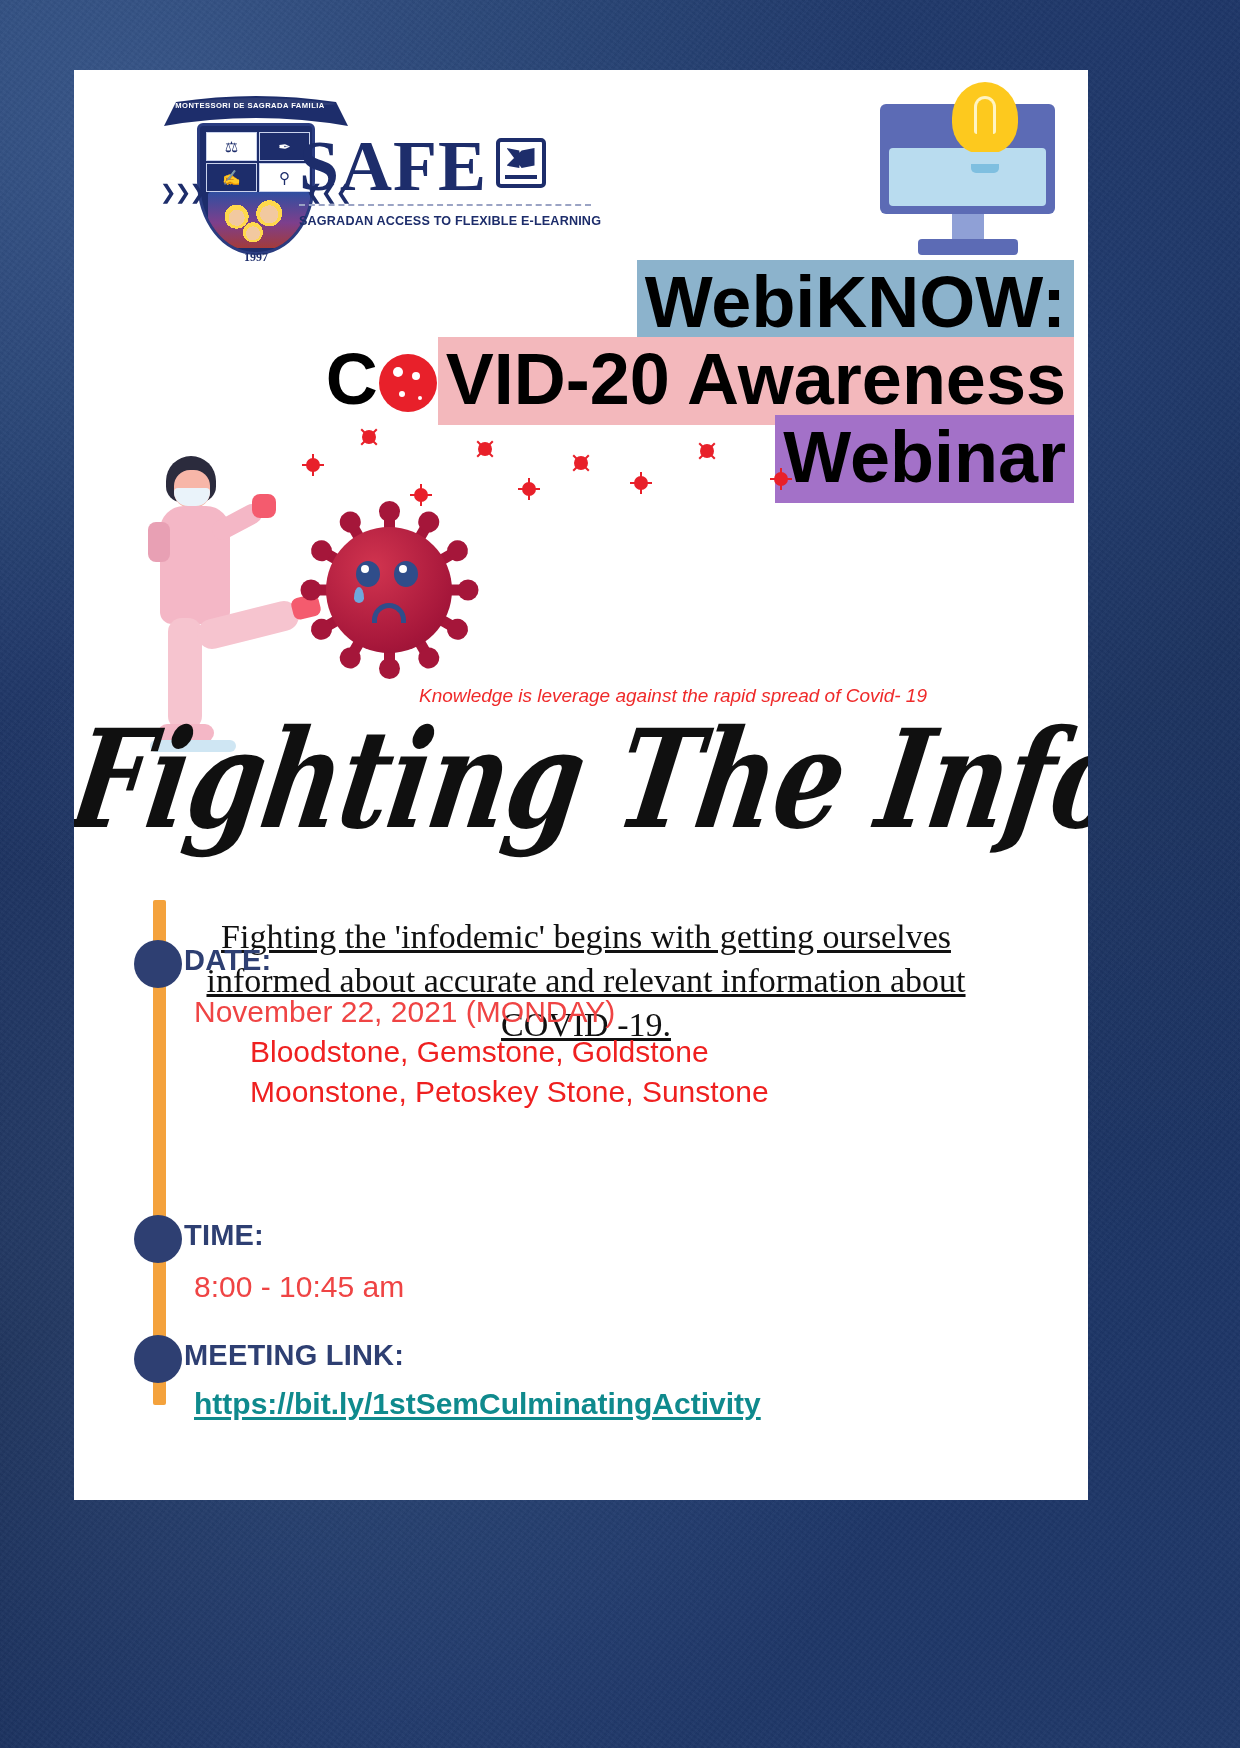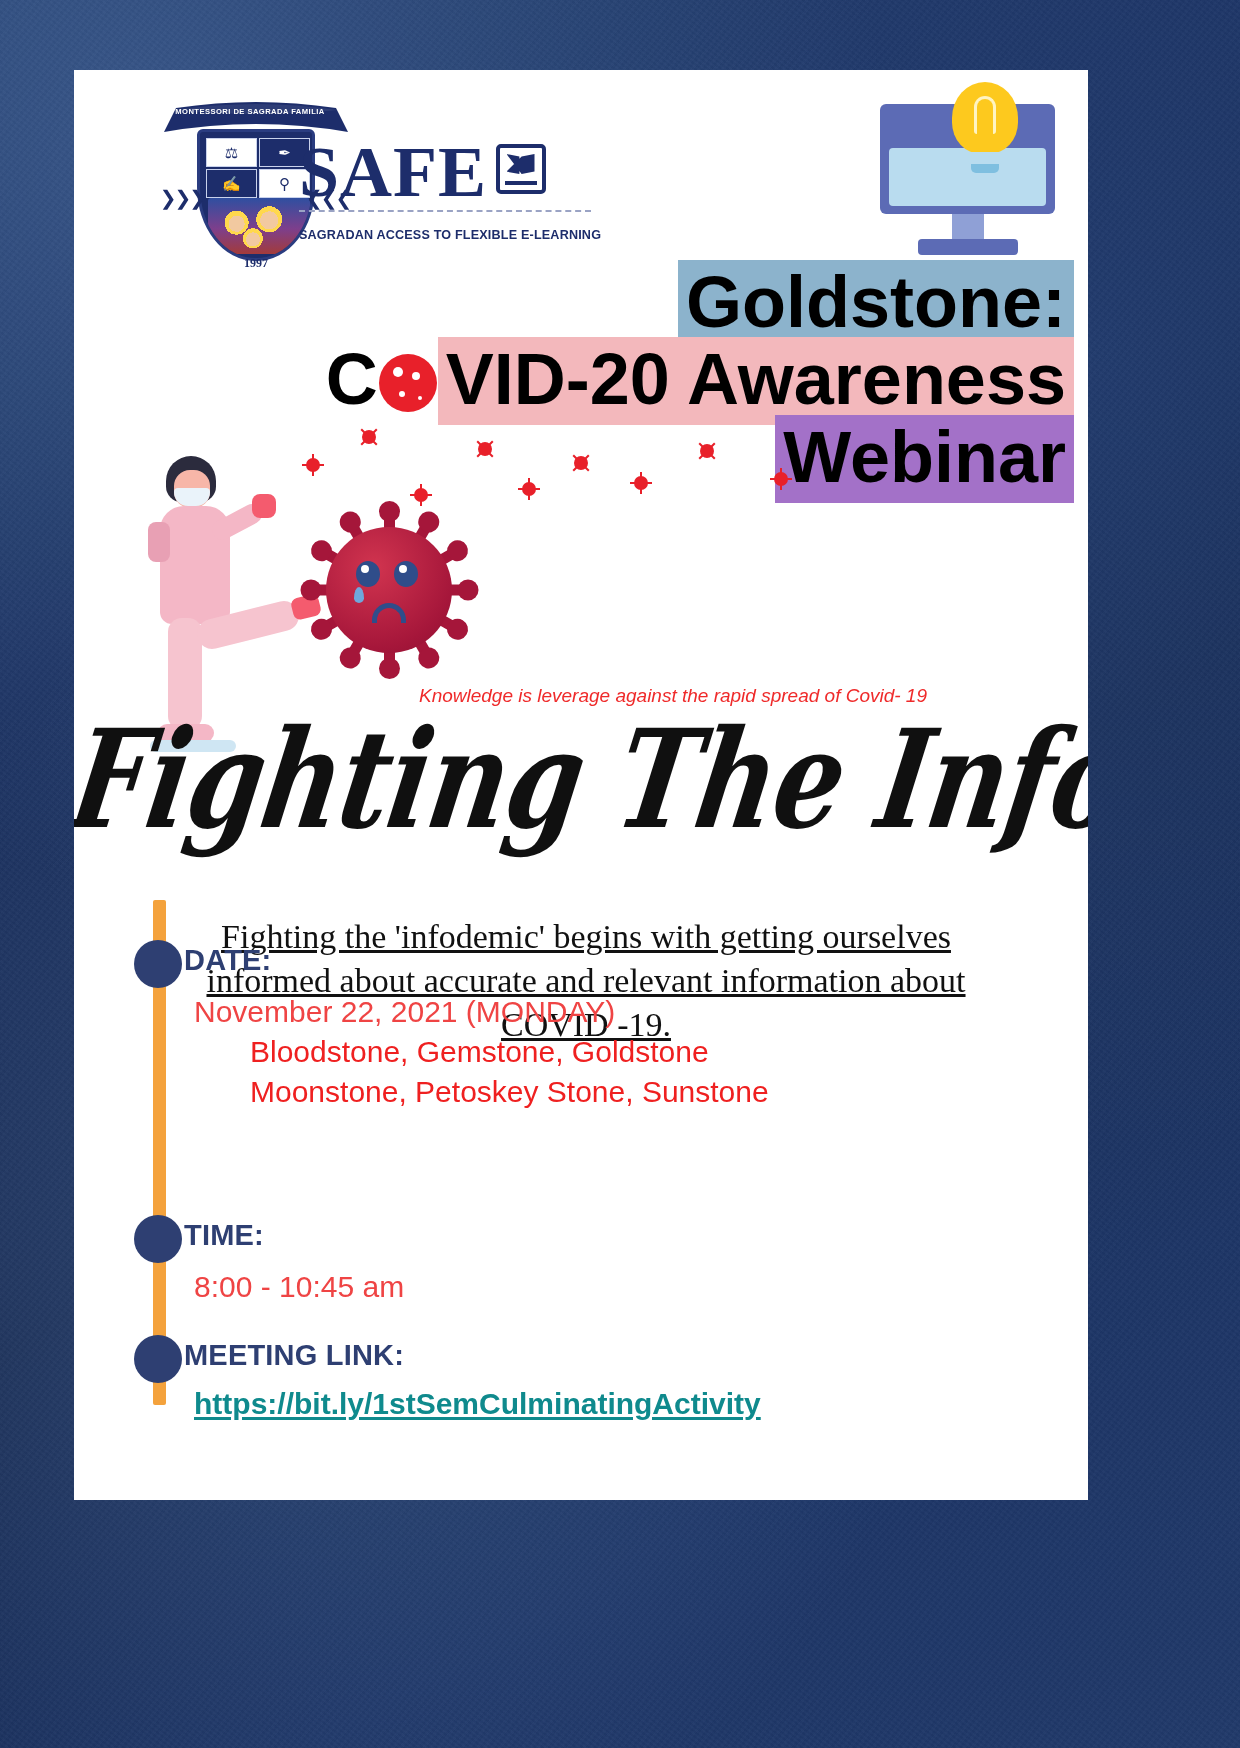--- a/index.html
+++ b/index.html
@@ -36,21 +36,21 @@
   
   .card {
     position: absolute;
     left: 74px; top: 70px;
     width: 1014px; height: 1430px;
     background: #ffffff;
     overflow: hidden;
   }
 
   
-  .logo-row { position: absolute; left: 20px; top: 18px; width: 520px; height: 190px; }
+  .logo-row { position: absolute; left: 20px; top: 12px; width: 520px; height: 190px; }
 
   .crest { position: absolute; left: 62px; top: 8px; width: 200px; height: 186px; }
   .crest-banner {
     position: absolute; left: 6px; top: 6px; width: 188px; height: 40px;
   }
   .crest-banner svg { width: 188px; height: 40px; display: block; }
   .banner-text {
     position: absolute; left: 0; top: 11px; width: 188px;
     text-align: center; font-size: 7.6px; font-weight: 700;
     color: #ffffff; letter-spacing: .45px;
@@ -115,21 +115,21 @@
   }
   .safe-icon::after {
     content: ""; position: absolute; left: 5px; bottom: 5px; width: 32px; height: 4px;
     background: #1d2d6b;
   }
   .safe-rule {
     margin-top: 2px; width: 292px; height: 0;
     border-top: 2px dashed #9aa3c4;
   }
   .safe-tagline {
-    margin-top: 16px; font-size: 12.6px; font-weight: 700; color: #1d2d6b;
+    margin-top: 8px; font-size: 12.6px; font-weight: 700; color: #1d2d6b;
     letter-spacing: .18px; white-space: nowrap;
     font-family: "Liberation Sans", sans-serif;
   }
 
   
   .monitor { position: absolute; right: 18px; top: 12px; width: 190px; height: 190px; }
   .mon-screen { position: absolute; left: 0; top: 22px; width: 175px; height: 110px;
                 background: #5c6bb5; border-radius: 6px; }
   .mon-inner  { position: absolute; left: 9px; top: 66px; width: 157px; height: 58px;
                 background: #b9dcef; border-radius: 4px; }
@@ -359,21 +359,21 @@
       <div class="mon-neck"></div>
       <div class="mon-base"></div>
       <div class="bulb-glass"></div>
       <div class="bulb-fil"></div>
       <div class="bulb-neck"></div>
       <div class="bulb-screw"></div>
     </div>
 
     <div class="headline">
       <div class="hl-line hl-1">
-        <span class="mark" style="background:#8cb3cc">Goldstone:</span>
+        <span class="mark" style="background:#8cb3cc">WebiKNOW:</span>
       </div>
       <div class="hl-line hl-2">
         <span>C</span><span class="covid-o"></span><span class="mark" style="background:#f3b8bc">VID-20 Awareness</span>
       </div>
       <div class="hl-line hl-3">
         <span class="mark" style="background:#a371c8">Webinar</span>
       </div>
     </div>
 
     <div class="mini-virus" style="left:232px; top:388px"></div>

